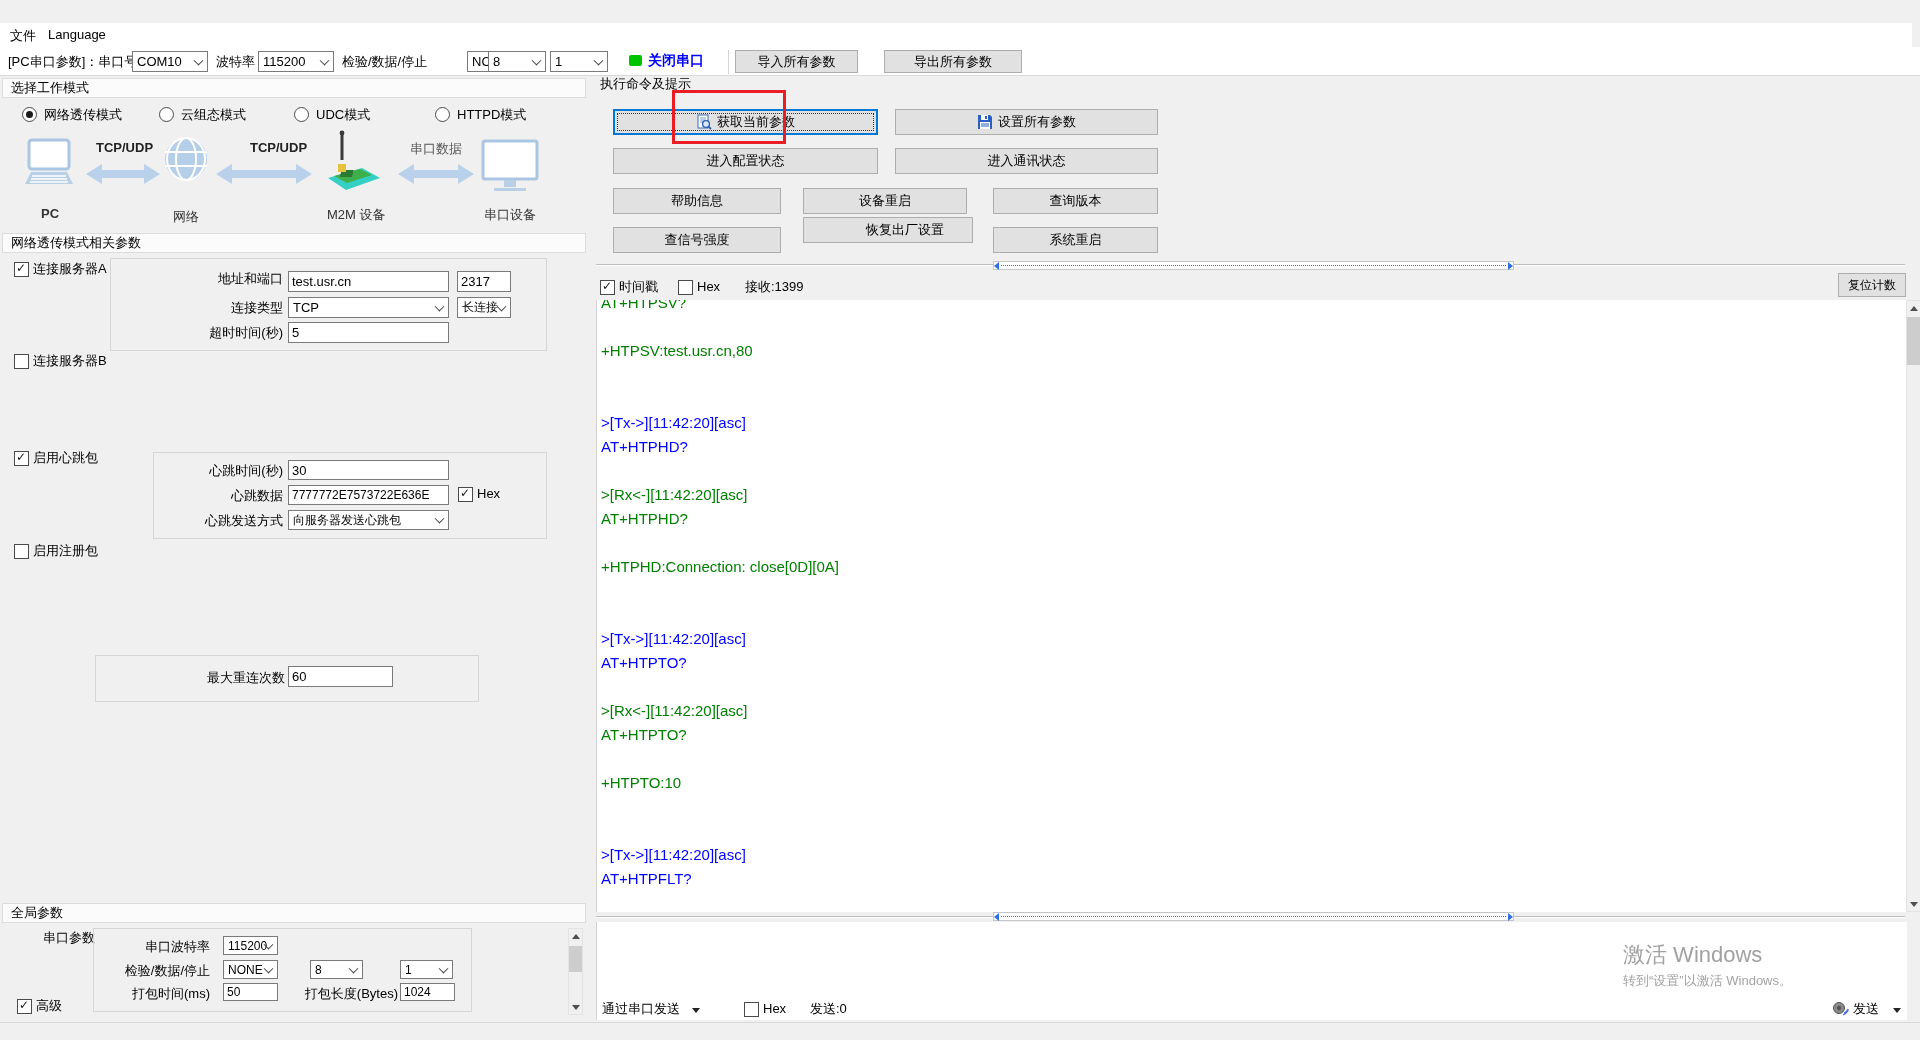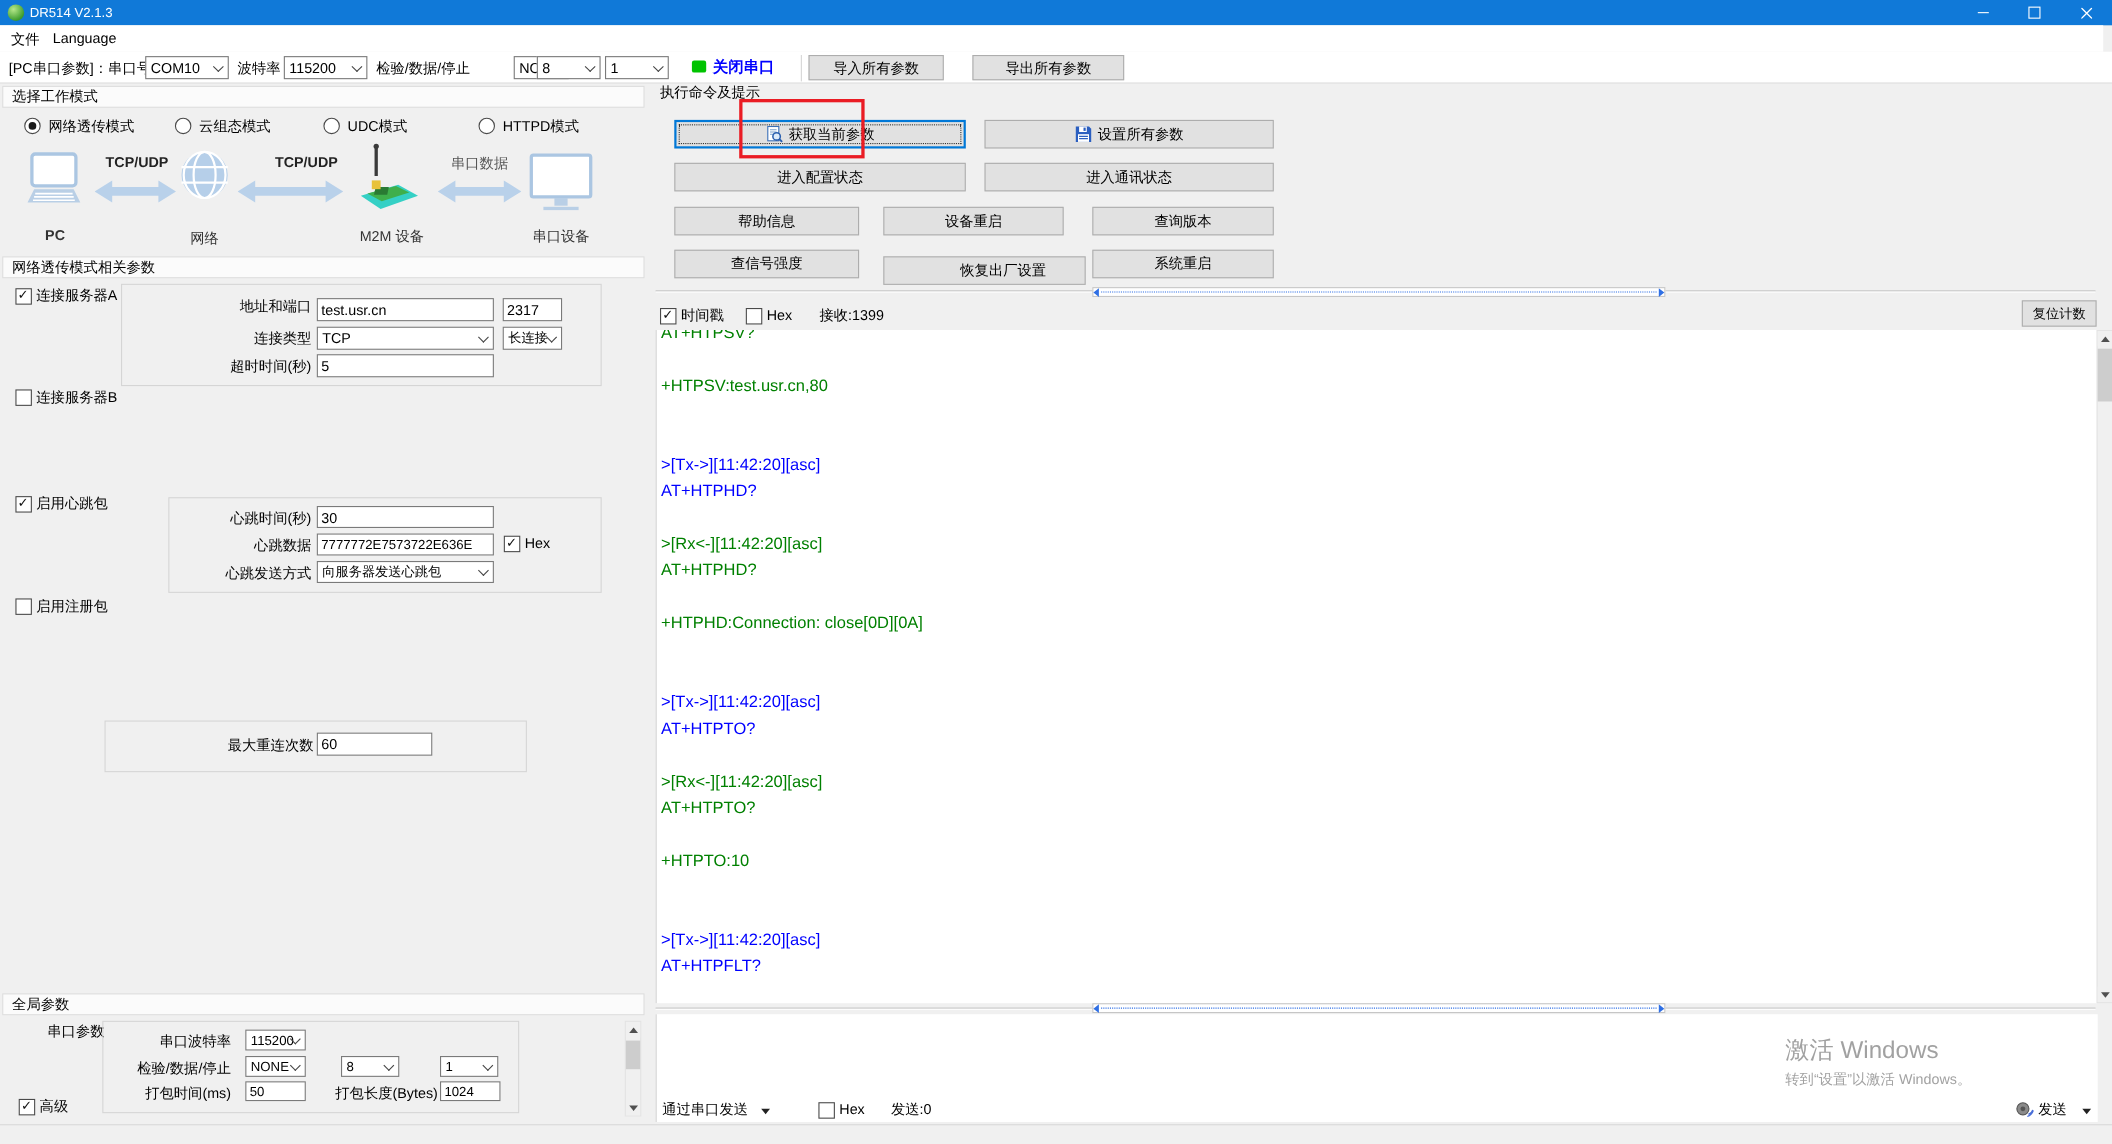--- a/index.html
+++ b/index.html
@@ -60,35 +60,20 @@
   .diag-lbl{position:absolute;font-size:13px;color:#222;white-space:nowrap;font-weight:bold;}
   .node-lbl{position:absolute;font-size:13px;color:#333;white-space:nowrap;}
   .statusbar{position:absolute;left:0;top:1022px;width:1920px;height:18px;background:#f0f0f0;border-top:1px solid #d9d9d9;}
   .redbox{position:absolute;border:3px solid #ea1c24;z-index:9;}
 </style>
 </head>
 <body>
 
 <div class="screen">
 
-  <div class="titlebar">
-    <span class="app-icon"></span>
-    <span class="title-text">DR514 V2.1.3</span>
-    <div class="wincap" style="left:1779px;">
-      <span style="display:block;width:10px;height:1px;background:#fff;"></span>
-    </div>
-    <div class="wincap" style="left:1826px;">
-      <span style="display:block;width:9px;height:9px;border:1px solid #fff;"></span>
-    </div>
-    <div class="wincap" style="left:1873px;">
-      <svg width="10" height="10" viewBox="0 0 10 10">
-        <path d="M0 0 L10 10 M10 0 L0 10" stroke="#fff" stroke-width="1.2"></path>
-        </svg>
-    </div>
-  </div>
 
   <div class="menubar">
     <span class="menu-item" style="left:6px;">文件</span>
     <span class="menu-item" style="left:44px;">Language</span>
   </div>
 
   <div class="toolbar"></div>
   <span class="lbl" style="left:8px;top:54px;">[PC串口参数]：串口号</span>
   <div class="combo" style="left:132px;top:51px;width:76px;height:21px;">
     <span>COM10</span>
@@ -288,21 +273,21 @@
   <div class="redbox" style="left:672px;top:90px;width:108px;height:48px;"></div>
 
   <div class="wbtn" style="left:613px;top:148px;width:265px;height:26px;">进入配置状态</div>
   <div class="wbtn" style="left:895px;top:148px;width:263px;height:26px;">进入通讯状态</div>
 
   <div class="wbtn" style="left:613px;top:188px;width:168px;height:26px;">帮助信息</div>
   <div class="wbtn" style="left:803px;top:188px;width:164px;height:26px;">设备重启</div>
   <div class="wbtn" style="left:993px;top:188px;width:165px;height:26px;">查询版本</div>
 
   <div class="wbtn" style="left:613px;top:227px;width:168px;height:26px;">查信号强度</div>
-  <div class="wbtn" style="left:803px;top:233px;width:184px;height:26px;padding-left:34px;">恢复出厂设置</div>
+  <div class="wbtn" style="left:803px;top:217px;width:170px;height:26px;padding-left:34px;">恢复出厂设置</div>
   <div class="wbtn" style="left:993px;top:227px;width:165px;height:26px;">系统重启</div>
 
   <div class="etched" style="left:596px;top:264px;width:1309px;"></div>
   <div class="hscroll" style="left:993px;top:261px;width:521px;">
     <span class="tri-l"></span>
     <span class="hs-line"></span>
     <span class="tri-r"></span>
   </div>
 
   <span class="cb checked" style="left:600px;top:280px;"></span>

